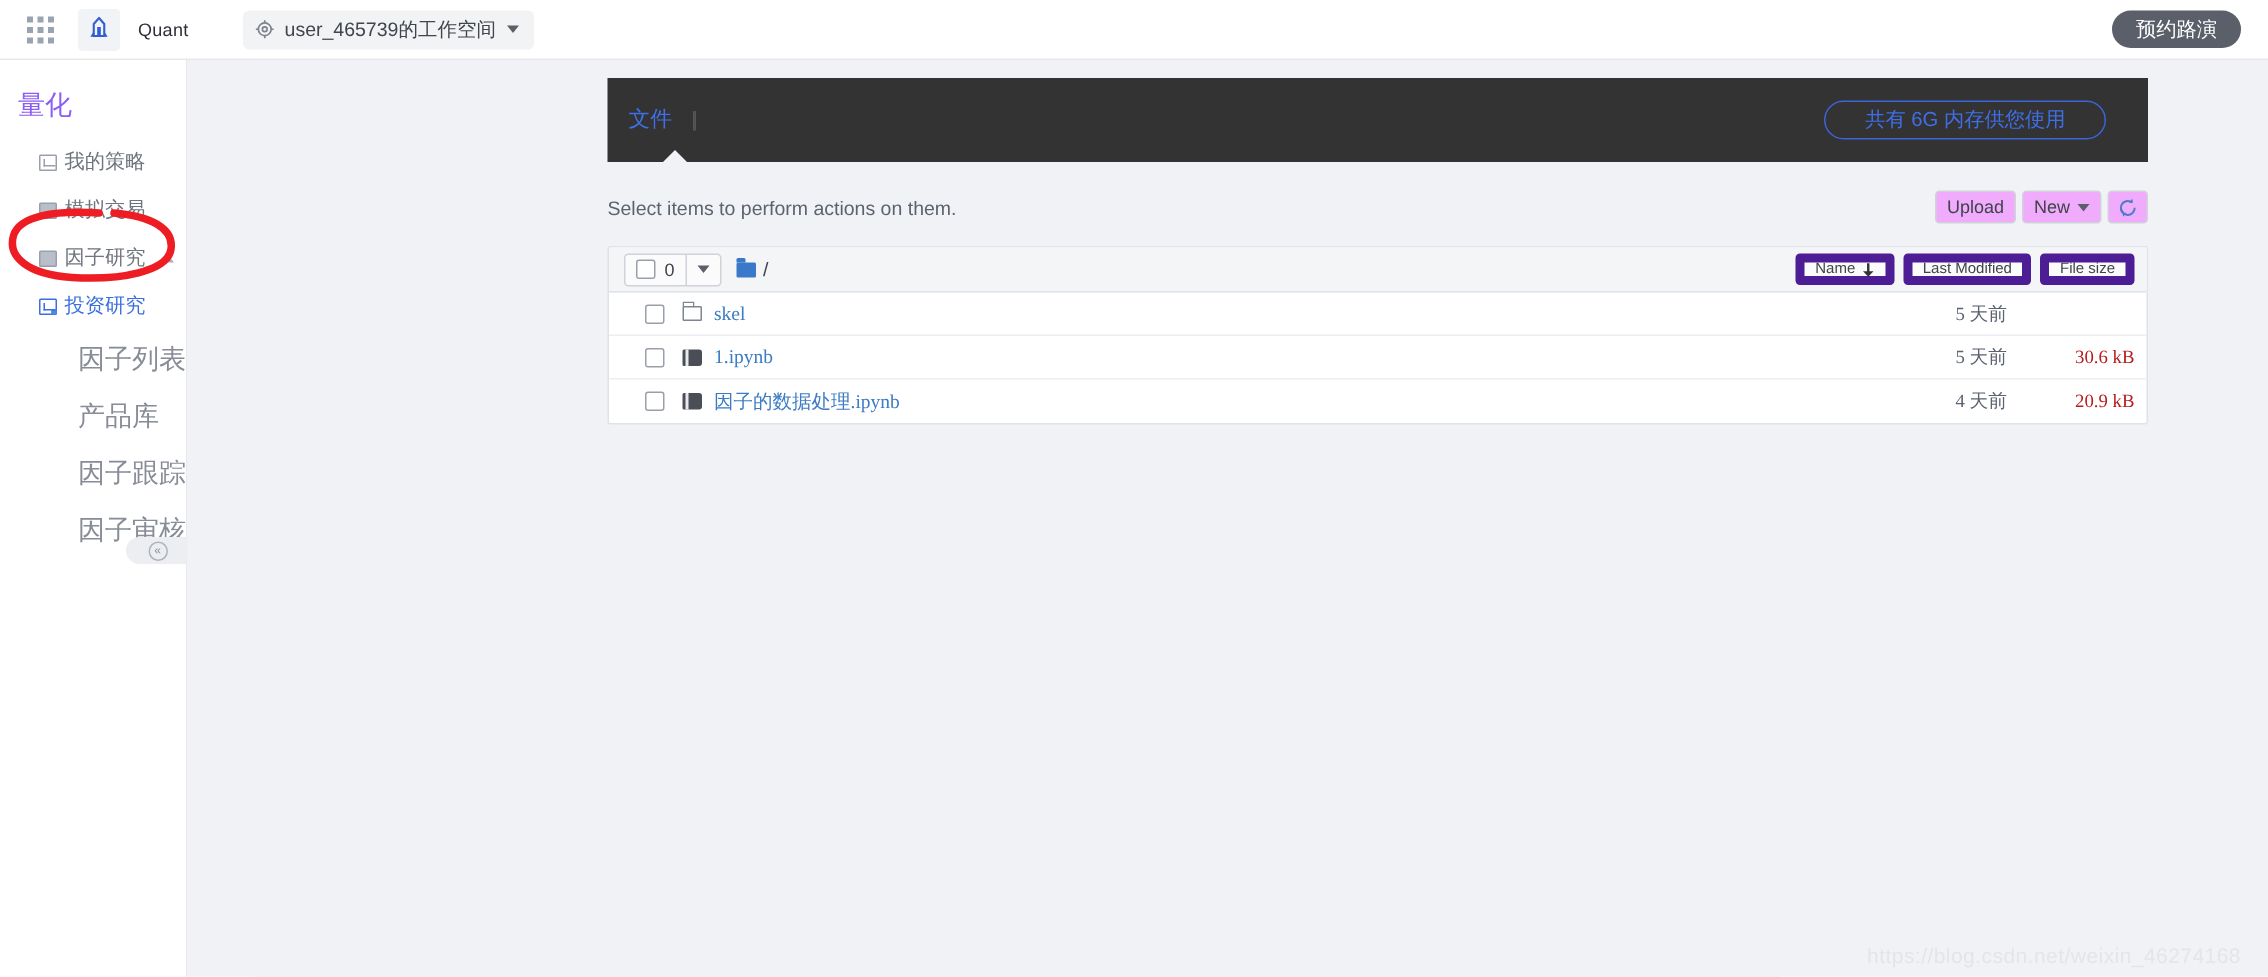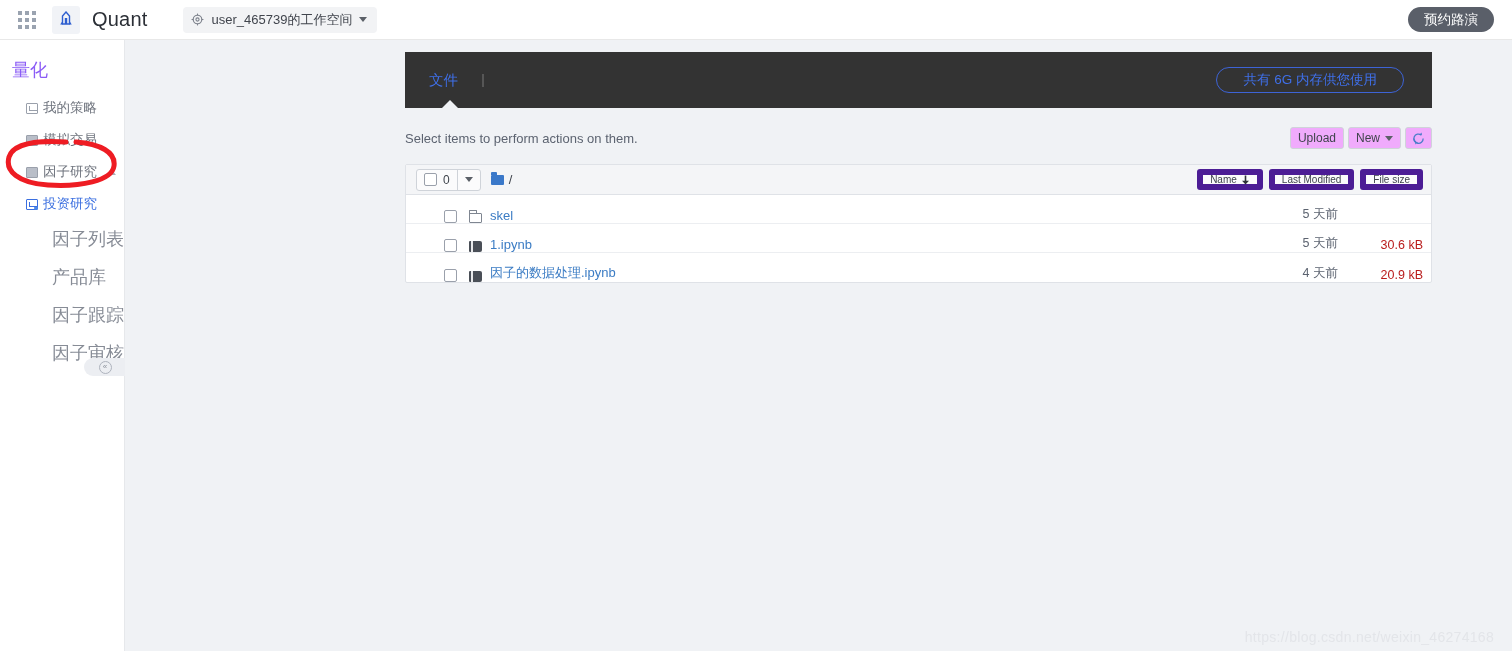--- a/index.html
+++ b/index.html
@@ -31,21 +31,21 @@
   .grid-dots i { width: 4px; height: 4px; background: #9aa3b0; display: block; }
   .logo-box {
     width: 28px; height: 28px;
     margin-left: 14px;
     background: #f1f3f7;
     border-radius: 3px;
     display: flex; align-items: center; justify-content: center;
   }
   .brand {
     margin-left: 12px;
-    font-size: 20px;
+    font-size: 12px;
     color: #2b2f36;
     letter-spacing: .2px;
   }
   .workspace {
     margin-left: 36px;
     height: 26px;
     background: #f2f3f5;
     border-radius: 4px;
     display: flex; align-items: center;
     padding: 0 10px 0 8px;
@@ -169,21 +169,21 @@
 
   .dark-head {
     height: 56px;
     background: #333333;
     display: flex; align-items: center;
     position: relative;
   }
   .tab {
     font-size: 14.5px;
     color: #ffffff;
-    padding: 0 24px;
+    padding: 0 14px;
     cursor: pointer;
     line-height: 56px;
     font-family: Liberation Serif, serif;
   }
   .tab.active { color: #3f6fe8; }
   .tab-div {
     width: 1px; height: 13px;
     background: #565656;
   }
   .caret-white {
@@ -301,24 +301,25 @@
     background: #fbfbfc;
     font-size: 10px;
     color: #3f444c;
     display: flex; align-items: center;
     padding: 0 7px;
     gap: 4px;
     cursor: pointer;
   }
   .row {
     height: 29px;
-    display: flex; align-items: flex-end;
-    padding-left: 38px;
+    display: flex; align-items: center;
+    padding-left: 24px;
     border-bottom: 1px solid #eceef1;
     position: relative;
+    font-family: Liberation Serif, serif;
   }
   .row:last-child { border-bottom: none; }
   .row .chk { margin-right: 12px; }
   .fld-ic {
     width: 13px; height: 10px;
     border: 1.4px solid #7f8691;
     border-radius: 1px;
     position: relative;
     flex: none;
     margin-right: 8px;

